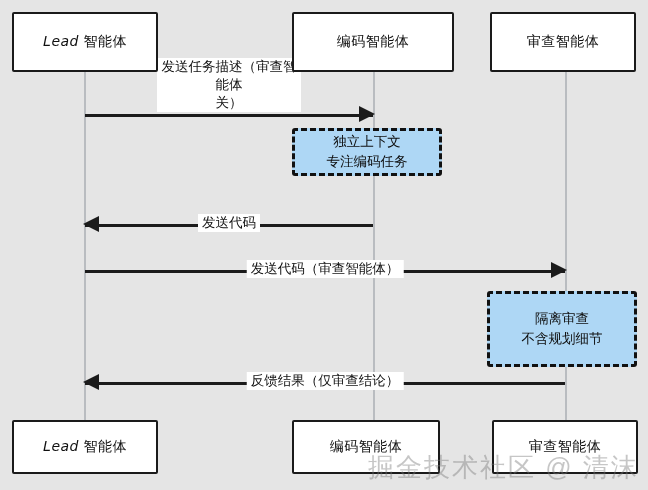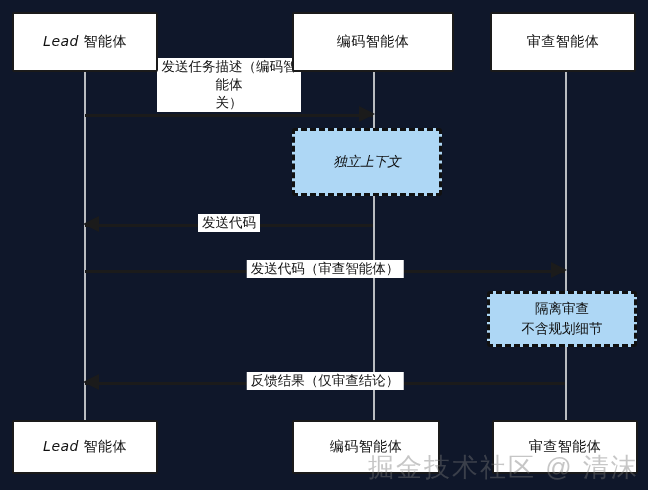--- a/index.html
+++ b/index.html
@@ -7,21 +7,21 @@
     padding: 0;
     background: #ffffff;
   }
   body {
     font-family: "Liberation Sans", "DejaVu Sans", sans-serif;
   }
   #canvas {
     position: relative;
     width: 648px;
     height: 490px;
-    background: #0f172a;
+    background: #e5e5e5;
     overflow: hidden;
   }
 
   
   .actor-box {
     position: absolute;
     box-sizing: border-box;
     background: #ffffff;
     border: 2px solid #1a1a1a;
     border-radius: 2px;
@@ -152,41 +152,42 @@
     <span class="actor-label">编码智能体</span>
   </div>
 
   <div class="actor-box" style="left:490px; top:12px; width:146px; height:60px;">
     <span class="actor-label">审查智能体</span>
   </div>
 
   <div class="msg to-right" style="left:85px; top:114px; width:288px;">
     <div class="line"></div>
     <div class="head"></div>
-    <div class="caption above">发送任务描述（编码智能体
+    <div class="caption above">发送任务描述（审查智能体
 关）</div>
   </div>
 
-  <div class="note" style="left:292px; top:128px; width:150px; height:68px;font-style:italic;">
+  <div class="note" style="left:292px; top:128px; width:150px; height:48px;">
     <div class="note-line">独立上下文</div>
+    <div class="note-line">专注编码任务</div>
   </div>
 
   <div class="msg to-left" style="left:85px; top:224px; width:288px;">
     <div class="line"></div>
     <div class="head"></div>
     <div class="caption centered">发送代码</div>
   </div>
 
   <div class="msg to-right" style="left:85px; top:270px; width:480px;">
     <div class="line"></div>
     <div class="head"></div>
     <div class="caption centered">发送代码（审查智能体）</div>
   </div>
 
-  <div class="note" style="left:487px; top:291px; width:150px; height:56px;">
+  <div class="note" style="left:487px; top:291px; width:150px; height:76px;">
     <div class="note-line">隔离审查</div>
     <div class="note-line">不含规划细节</div>
   </div>
 
   <div class="msg to-left" style="left:85px; top:382px; width:480px;">
     <div class="line"></div>
     <div class="head"></div>
     <div class="caption centered">反馈结果（仅审查结论）</div>
   </div>
 

